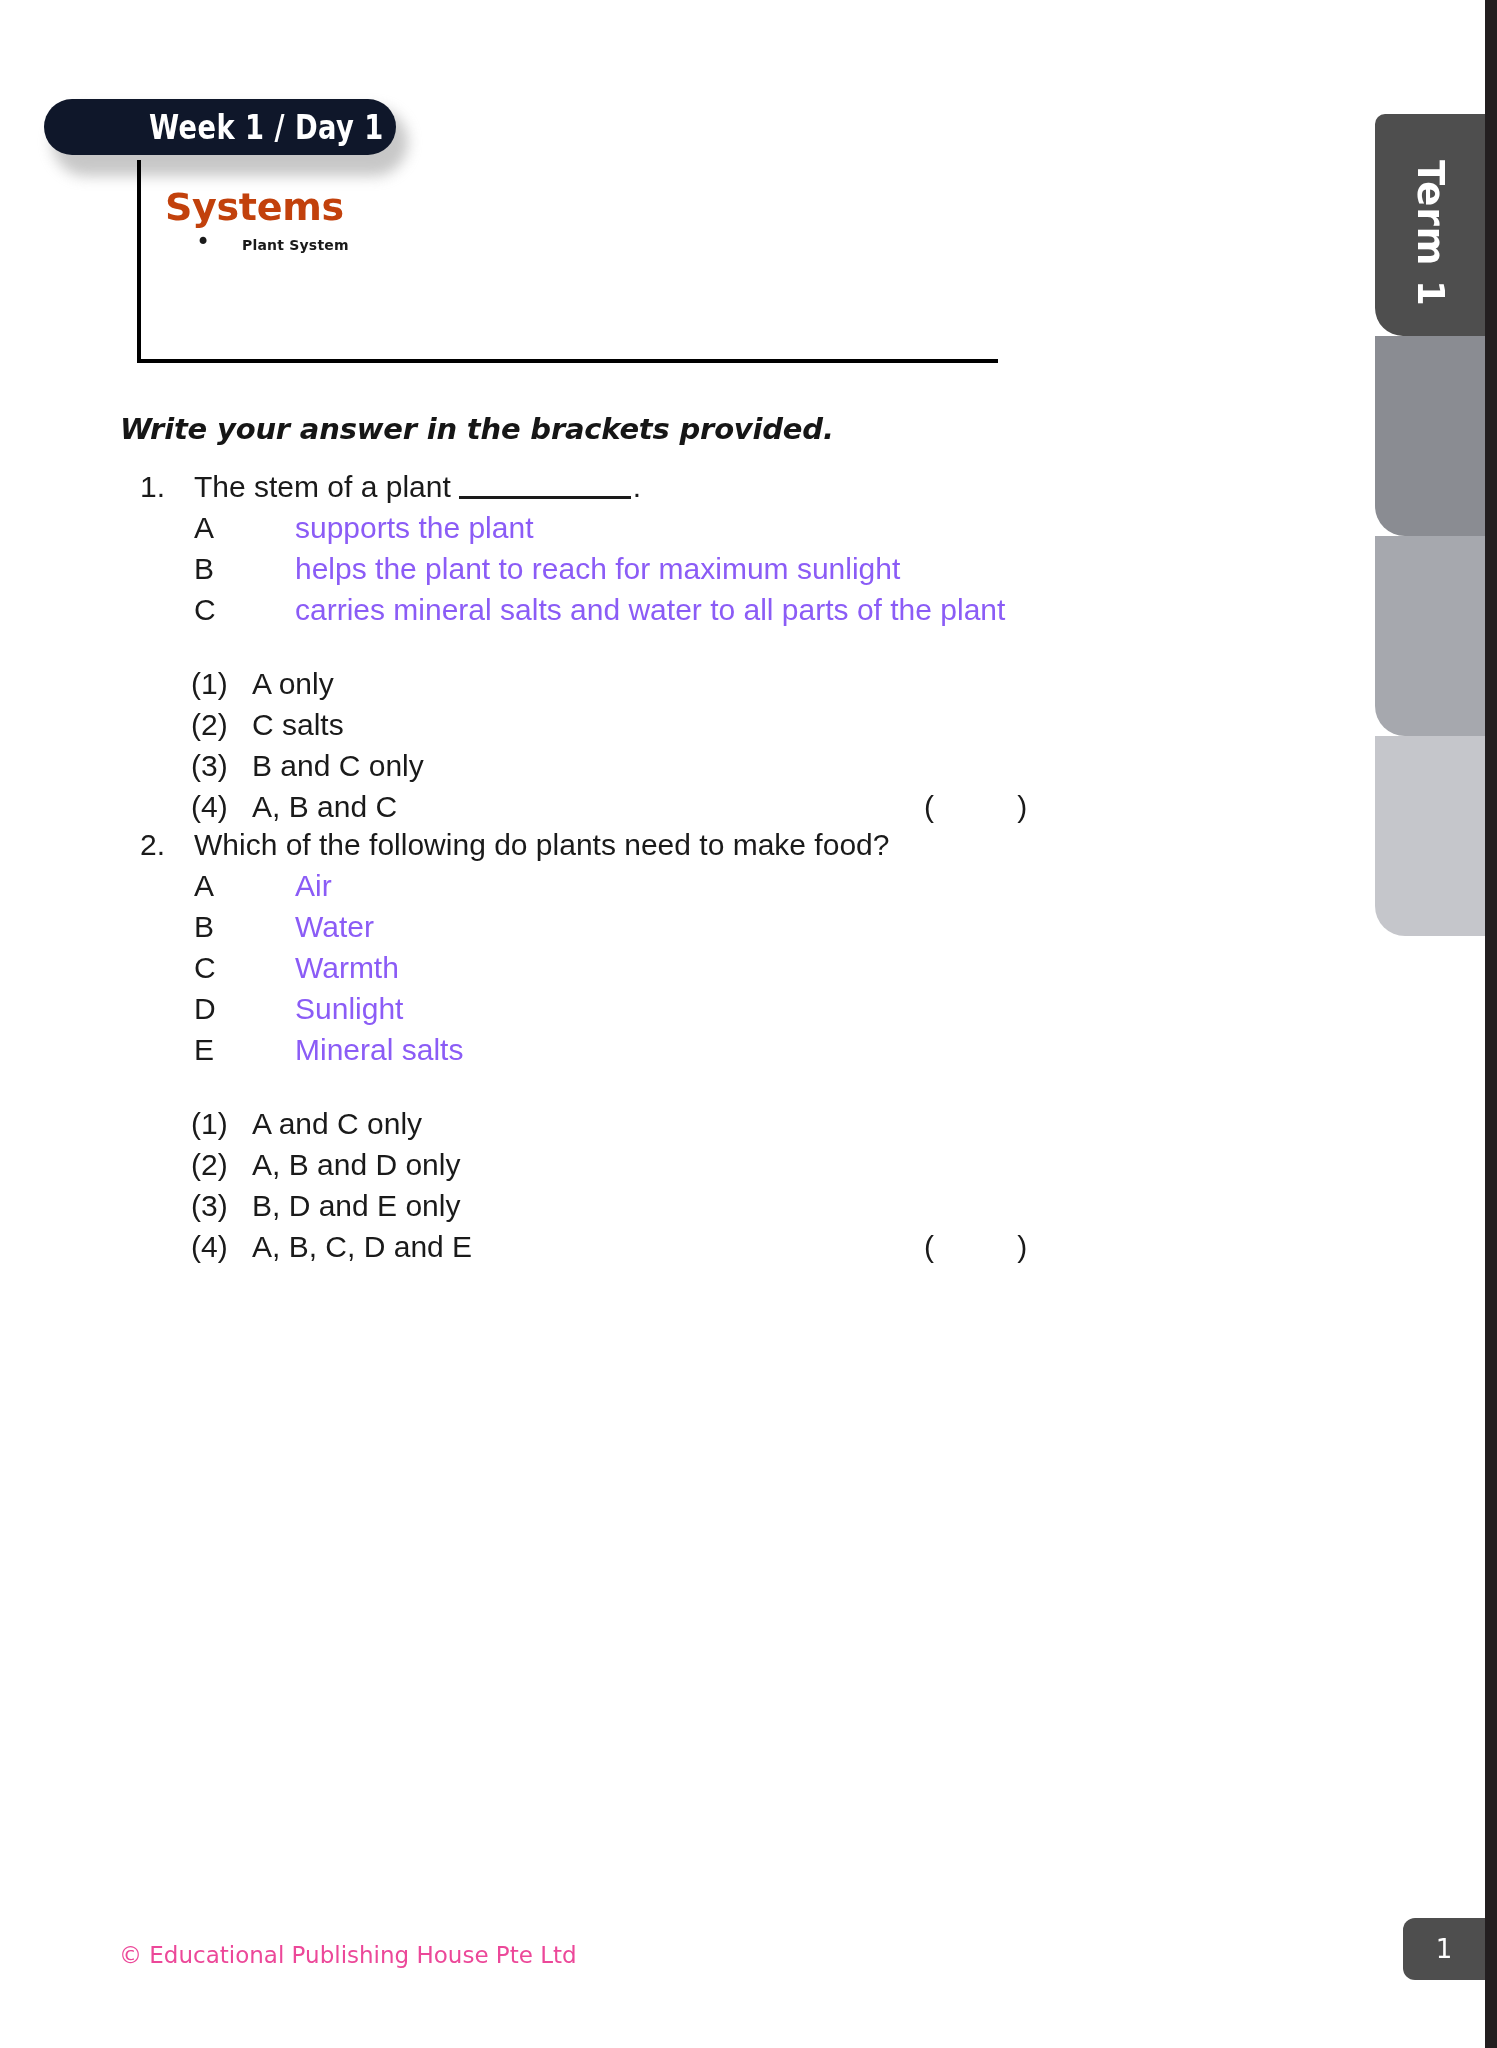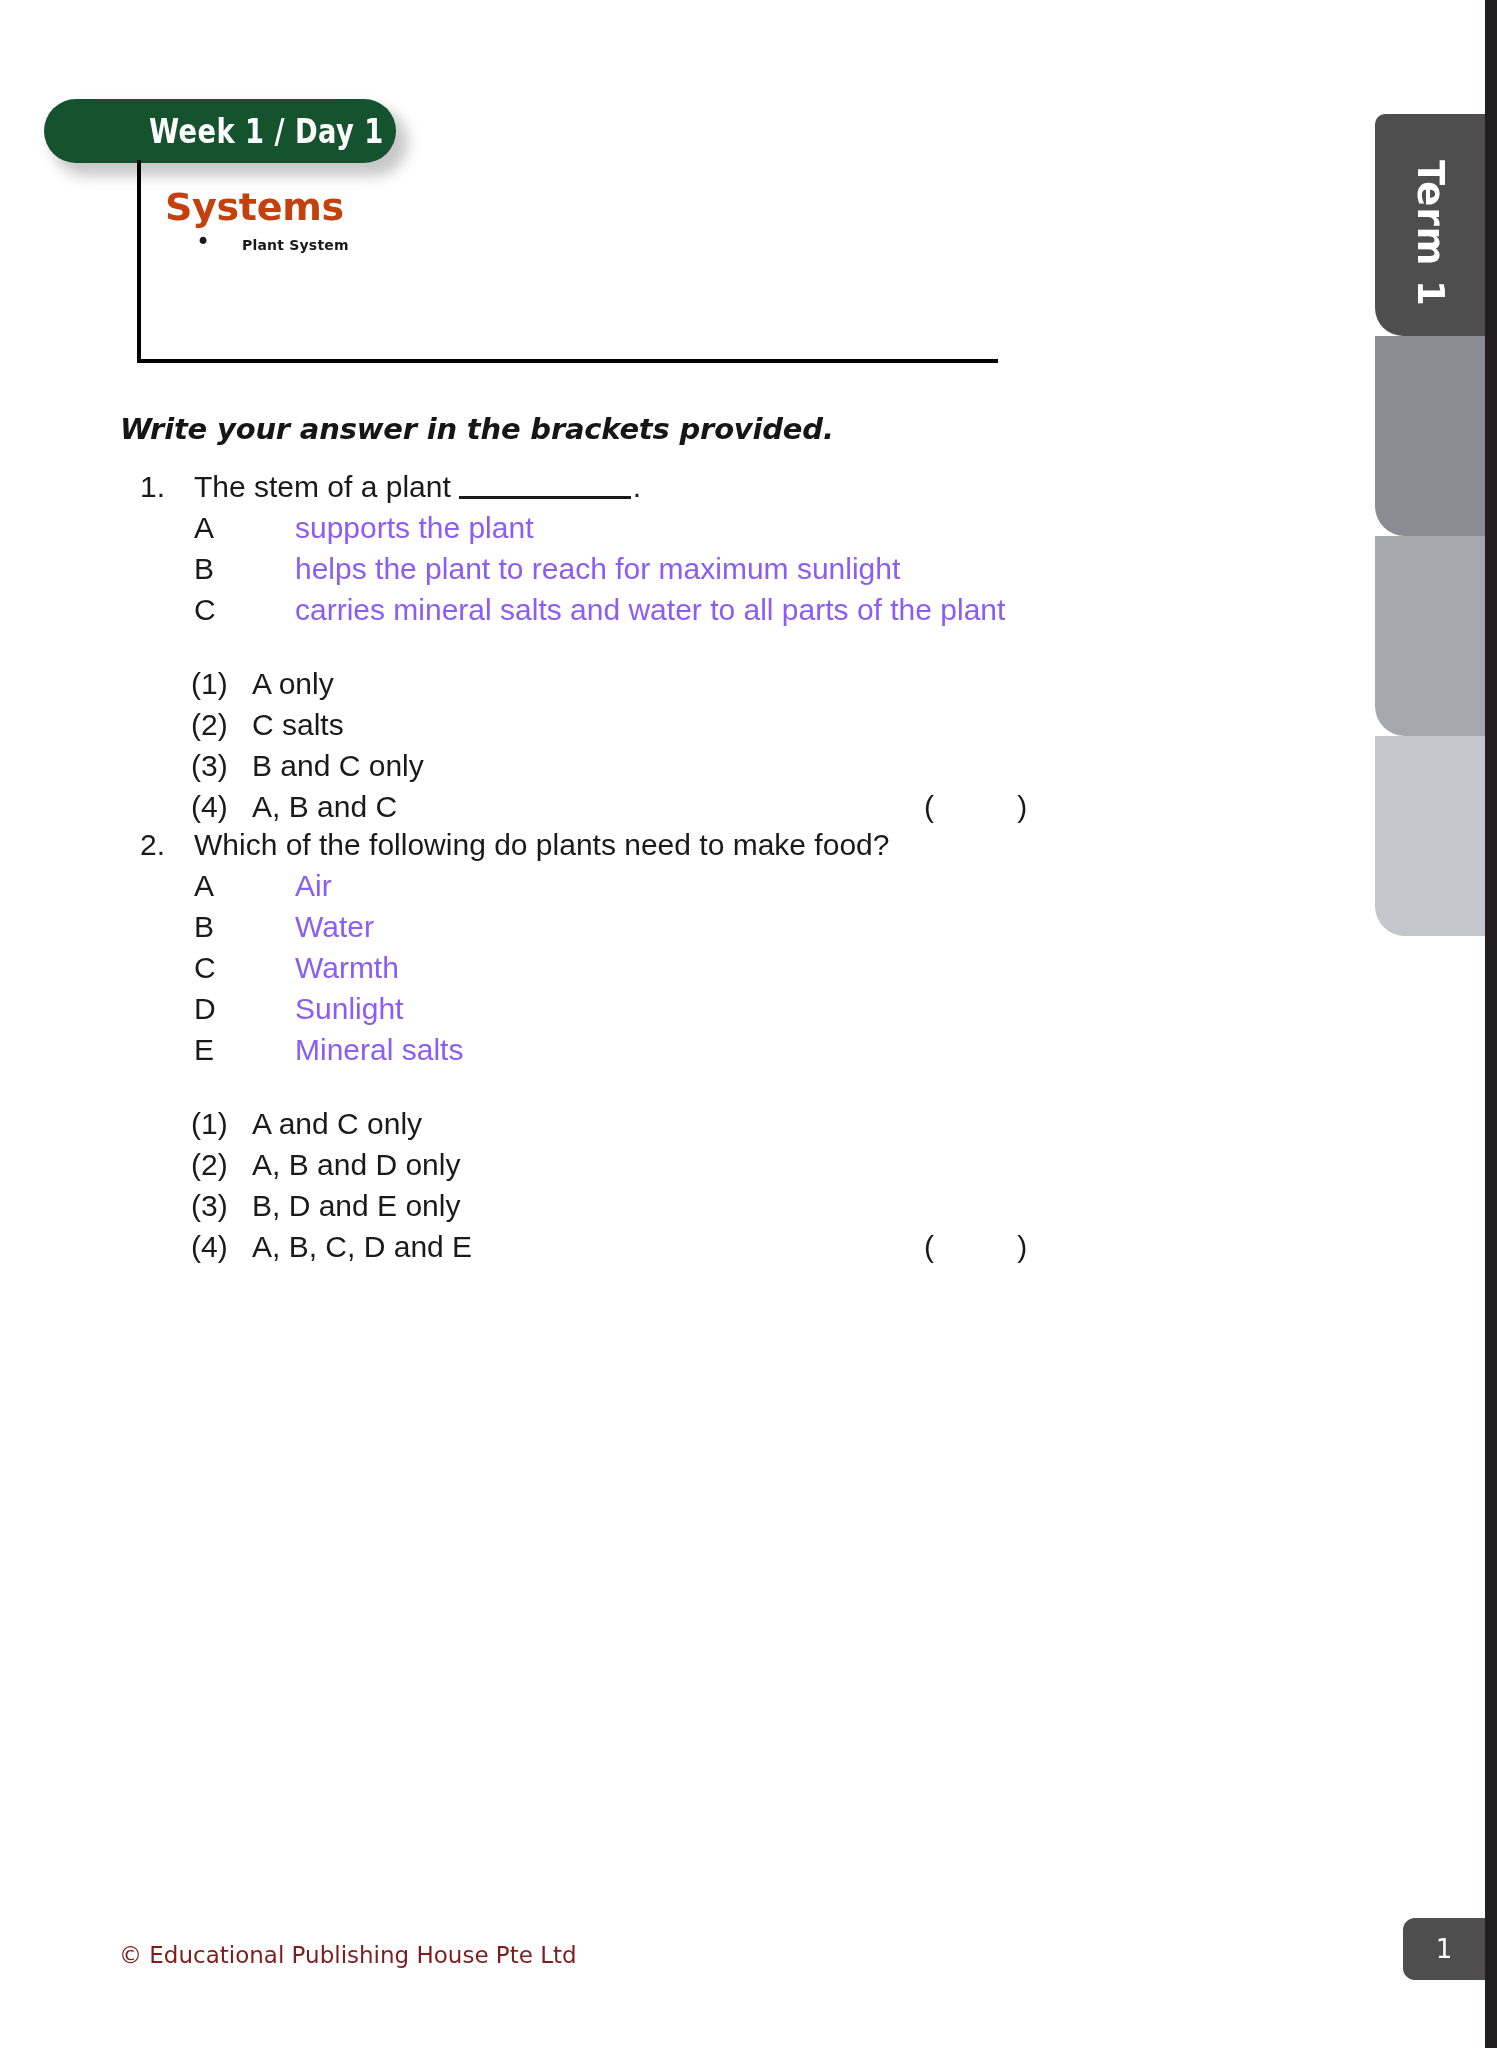--- a/index.html
+++ b/index.html
@@ -118,22 +118,22 @@
     background: #9a9a9a;
     opacity: .55;
     border-radius: 34px;
     filter: blur(7px);
   }
   .week-pill {
     position: absolute;
     left: 44px;
     top: 99px;
     width: 352px;
-    height: 64px;
-    background: #14532d;
+    height: 56px;
+    background: #0f172a;
     border-radius: 32px;
     display: flex;
     align-items: center;
   }
   .week-pill-text {
     color: #ffffff;
     font-size: 33px;
     font-weight: bold;
     letter-spacing: .5px;
     margin-left: 105px;
@@ -285,21 +285,21 @@
     letter-spacing: 0;
     white-space: pre;
   }
 
   
   .footer-copyright {
     position: absolute;
     left: 119px;
     bottom: 80px;
     font-size: 23px;
-    color: #7f1d1d;
+    color: #ec4899;
     font-family: "DejaVu Sans", sans-serif;
     text-align: center;
   }
 </style>
 </head>
 <body>
 
 <div class="edge-strip-inner"></div>
 <div class="edge-strip"></div>
 

